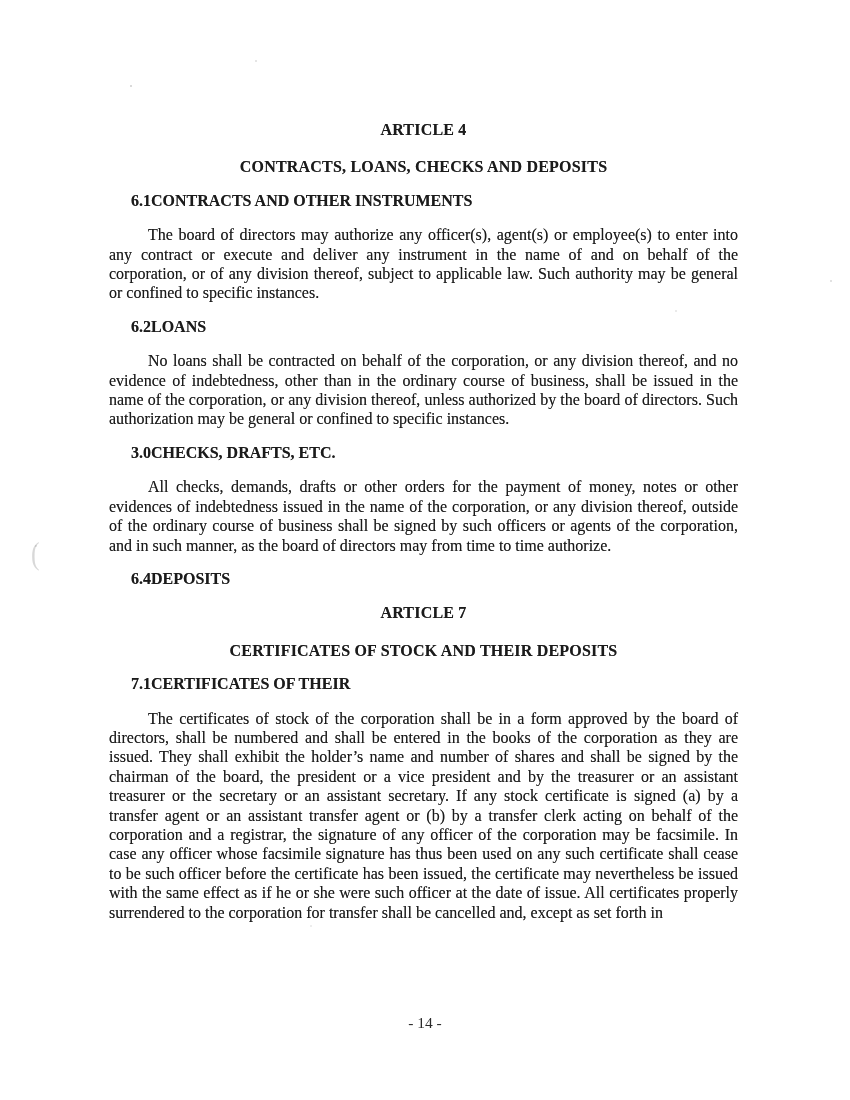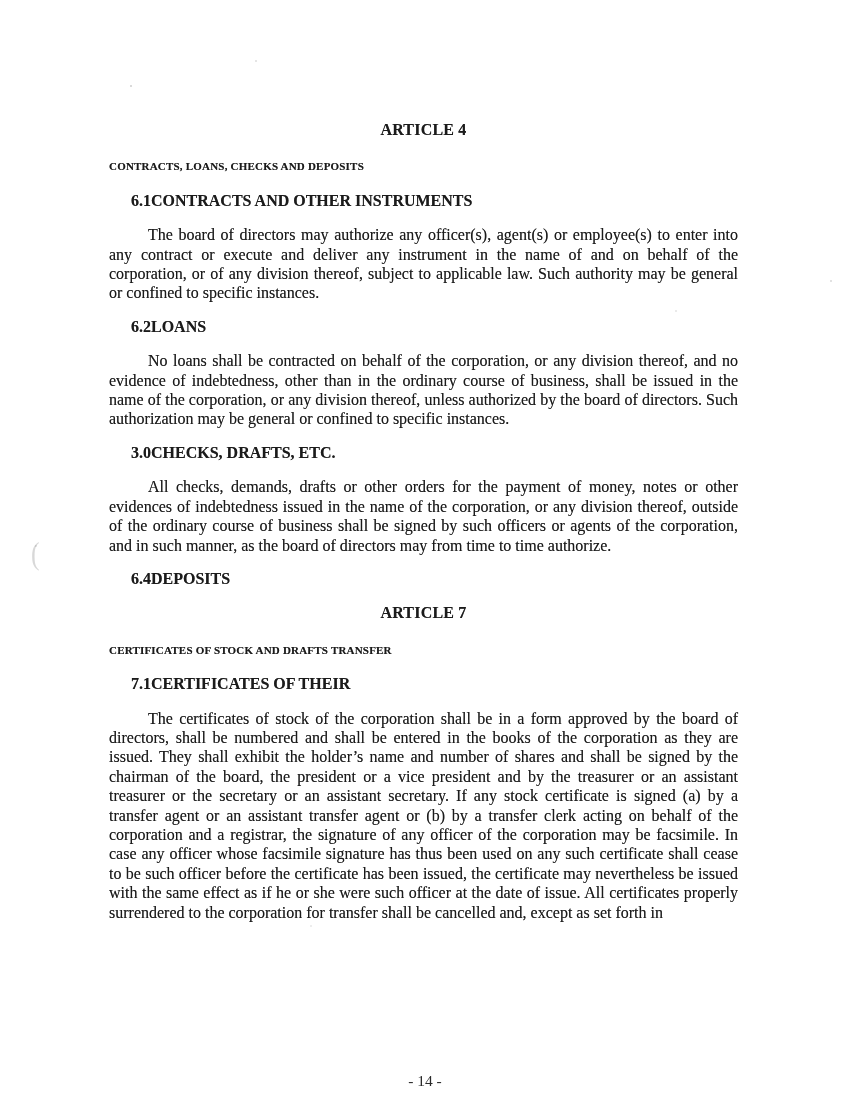--- a/index.html
+++ b/index.html
@@ -27,23 +27,23 @@
   }
   .article-title {
     margin: 0 0 18px 0;
     font-size: 16px;
     font-weight: bold;
     text-align: center;
     letter-spacing: 0.2px;
   }
   .article-subtitle {
     margin: 0 0 14px 0;
-    font-size: 11px;
+    font-size: 16px;
     font-weight: bold;
-    text-align: left;
+    text-align: center;
     letter-spacing: 0.2px;
   }
   .sec-head {
     margin: 0 0 15px 0;
     font-weight: bold;
     display: flex;
     text-align: right;
   }
   .sec-num {
     display: inline-block;
@@ -55,21 +55,21 @@
   }
   .body-para {
     margin: 0 0 14px 0;
     text-align: justify;
     text-indent: 39px;
   }
   .page-number {
     position: absolute;
     left: 0;
     right: 0;
-    top: 1072px;
+    top: 1014px;
     text-align: center;
     font-size: 15.5px;
     color: #2a2a2a;
   }
   .scan-artifact-paren {
     position: absolute;
     left: 30px;
     top: 535px;
     font-size: 32px;
     font-weight: 300;
@@ -130,21 +130,21 @@
     </section>
 
     <section>
       <div class="sec-head">
         <span class="sec-num">6.4</span>
         <span class="sec-title">DEPOSITS</span>
       </div>
     </section>
 
     <h1 class="article-title">ARTICLE 7</h1>
-    <h2 class="article-subtitle">CERTIFICATES OF STOCK AND DRAFTS TRANSFER</h2>
+    <h2 class="article-subtitle">CERTIFICATES OF STOCK AND THEIR DEPOSITS</h2>
 
     <section>
       <div class="sec-head">
         <span class="sec-num">7.1</span>
         <span class="sec-title">CERTIFICATES OF THEIR</span>
       </div>
       <p class="body-para">The certificates of stock of the corporation shall be in a form approved by the board of directors, shall be numbered and shall be entered in the books of the corporation as they are issued. They shall exhibit the holder’s name and number of shares and shall be signed by the chairman of the board, the president or a vice president and by the treasurer or an assistant treasurer or the secretary or an assistant secretary. If any stock certificate is signed (a) by a transfer agent or an assistant transfer agent or (b) by a transfer clerk acting on behalf of the corporation and a registrar, the signature of any officer of the corporation may be facsimile. In case any officer whose facsimile signature has thus been used on any such certificate shall cease to be such officer before the certificate has been issued, the certificate may nevertheless be issued with the same effect as if he or she were such officer at the date of issue. All certificates properly surrendered to the corporation for transfer shall be cancelled and, except as set forth in</p>
     </section>
 
   </main>

